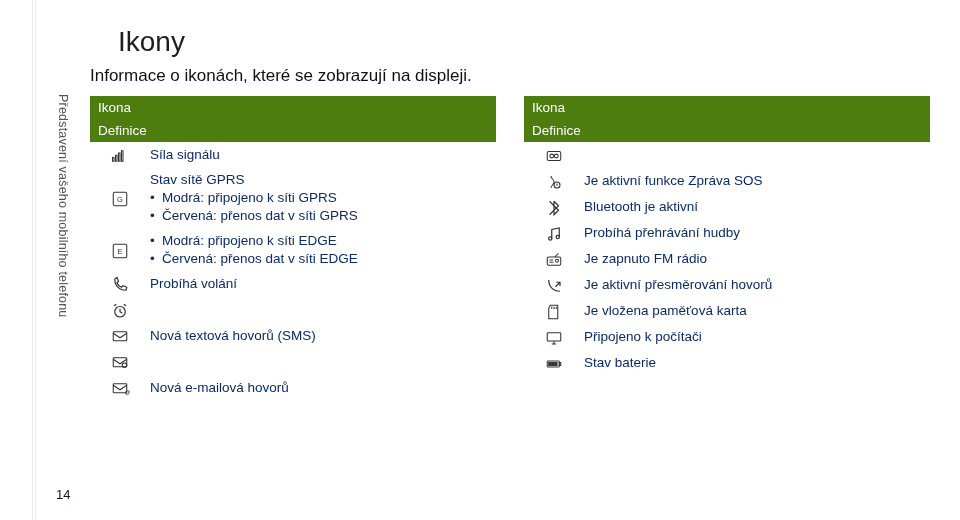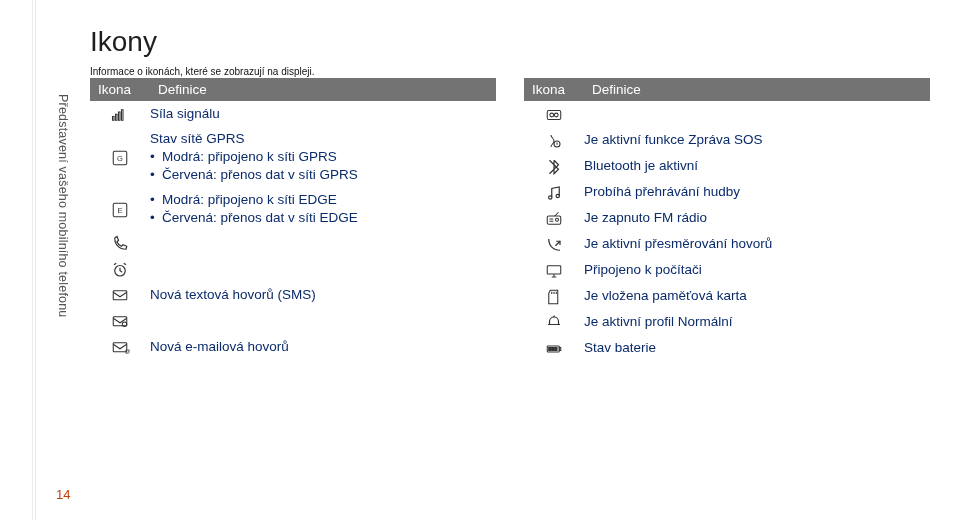--- a/index.html
+++ b/index.html
@@ -1,26 +1,26 @@
 <!DOCTYPE html>
 <html><head>
 <meta charset="utf-8">
 <style>
   * { box-sizing: border-box; margin: 0; padding: 0; }
   html, body { width: 960px; height: 520px; font-family: Arial, Helvetica, sans-serif; background: #ffffff; position: relative; }
   .spine { position: absolute; left: 32px; top: 0; width: 6px; height: 100%; background: repeating-linear-gradient(to right, #c8c8c8 0 1px, transparent 1px 3px); opacity: 0.35; }
   .vertical-label { position: absolute; left: 48px; top: 94px; width: 22px; font-size: 12.5px; color: #555; writing-mode: vertical-rl; text-orientation: mixed; letter-spacing: 0.2px; }
-  .page-number { position: absolute; left: 56px; bottom: 18px; font-size: 13px; color: #c2410c; }
+  .page-number { position: absolute; left: 56px; bottom: 18px; font-size: 13px; color: #0f172a; }
   .content { position: absolute; left: 90px; top: 26px; right: 30px; }
-  .heading { font-size: 28px; font-weight: 400; color: #1e1e1e; margin-bottom: 8px; }
-  .intro { font-size: 10px; color: #111; margin-bottom: 1px; }
+  .heading { font-size: 28px; font-weight: 400; color: #1e1e1e; margin-bottom: 8px; margin-left: 28px; }
+  .intro { font-size: 17px; color: #111; margin-bottom: 10px; }
   .cols { display: flex; gap: 28px; }
   .col { flex: 1 1 0; }
   .table { width: 100%; }
-  .thead { display: flex; background: #737373; color: #fff; font-size: 13.5px; }
+  .thead { display: flex; background: #4d7c0f; color: #fff; font-size: 13.5px; flex-direction: column; }
   .th-icon { width: 60px; padding: 4px 8px; }
   .th-def { flex: 1; padding: 4px 8px; }
   .row { display: flex; align-items: center; border-bottom: 0; padding: 3px 0; }
   .ic { width: 60px; display: flex; justify-content: center; align-items: flex-start; padding-top: 2px; }
   .ic svg { width: 20px; height: 18px; }
   .def { flex: 1; font-size: 13.5px; color: #0b2b6b; line-height: 1.35; }
 </style>
 </head>
 <body>
 
@@ -78,20 +78,23 @@
               <div style="padding-left: 12px; position: relative;"><span style="position:absolute;left:0">•</span>Modrá: připojeno k síti EDGE</div>
               <div style="padding-left: 12px; position: relative;"><span style="position:absolute;left:0">•</span>Červená: přenos dat v síti EDGE</div>
             </div>
           </div>
           <div class="row">
             <div class="ic">
               <svg viewBox="0 0 24 24" stroke="#333" fill="none" stroke-width="1.6">
                 <path d="M5 4c0 9 6 15 15 15l1-4-5-2-2 2c-3-1-5-3-6-6l2-2-2-5z"></path>
               </svg>
             </div>
+            <div class="def">
+              <div>Probíhá volání</div>
+            </div>
           </div>
           <div class="row">
             <div class="ic">
               <svg viewBox="0 0 24 24" stroke="#333" fill="none" stroke-width="1.6">
                 <circle cx="12" cy="13" r="7"></circle>
                 <path d="M12 9v4l3 2M4 5l3-2M20 5l-3-2"></path>
               </svg>
             </div>
           </div>
           <div class="row">
@@ -200,48 +203,37 @@
                   <path d="M20 7l-6 6"></path>
                 </svg>
               </div>
               <div class="def">
                 <div>Je aktivní přesměrování hovorů</div>
               </div>
             </div>
             <div class="row">
               <div class="ic">
                 <svg viewBox="0 0 24 24" stroke="#333" fill="none" stroke-width="1.4">
+                  <path d="M7 3h10v18H5V7z"></path>
+                  <path d="M9 5v3M12 5v3M15 5v3"></path>
+                </svg>
+              </div>
+              <div class="def">
+                <div>Je vložena paměťová karta</div>
+              </div>
+            </div>
+            <div class="row">
+              <div class="ic">
+                <svg viewBox="0 0 24 24" stroke="#333" fill="none" stroke-width="1.4">
                   <rect x="3" y="5" width="18" height="11" rx="1"></rect>
                   <path d="M9 20h6M12 16v4"></path>
                 </svg>
               </div>
               <div class="def">
                 <div>Připojeno k počítači</div>
-              </div>
-            </div>
-            <div class="row">
-              <div class="ic">
-                <svg viewBox="0 0 24 24" stroke="#333" fill="none" stroke-width="1.4">
-                  <path d="M7 3h10v18H5V7z"></path>
-                  <path d="M9 5v3M12 5v3M15 5v3"></path>
-                </svg>
-              </div>
-              <div class="def">
-                <div>Je vložena paměťová karta</div>
-              </div>
-            </div>
-            <div class="row">
-              <div class="ic">
-                <svg viewBox="0 0 24 24" stroke="#333" fill="none" stroke-width="1.6">
-                  <path d="M6 10a6 6 0 0 1 12 0v4H6zM4 14h16"></path>
-                  <path d="M12 4V2"></path>
-                </svg>
-              </div>
-              <div class="def">
-                <div>Je aktivní profil Normální</div>
               </div>
             </div>
             <div class="row">
               <div class="ic">
                 <svg viewBox="0 0 24 24" stroke="#333" fill="none" stroke-width="1.4">
                   <rect x="3" y="8" width="16" height="8" rx="1"></rect>
                   <rect x="19" y="10" width="2" height="4"></rect>
                   <rect x="5" y="10" width="3" height="4" fill="#333"></rect>
                   <rect x="9" y="10" width="3" height="4" fill="#333"></rect>
                   <rect x="13" y="10" width="3" height="4" fill="#333"></rect>

